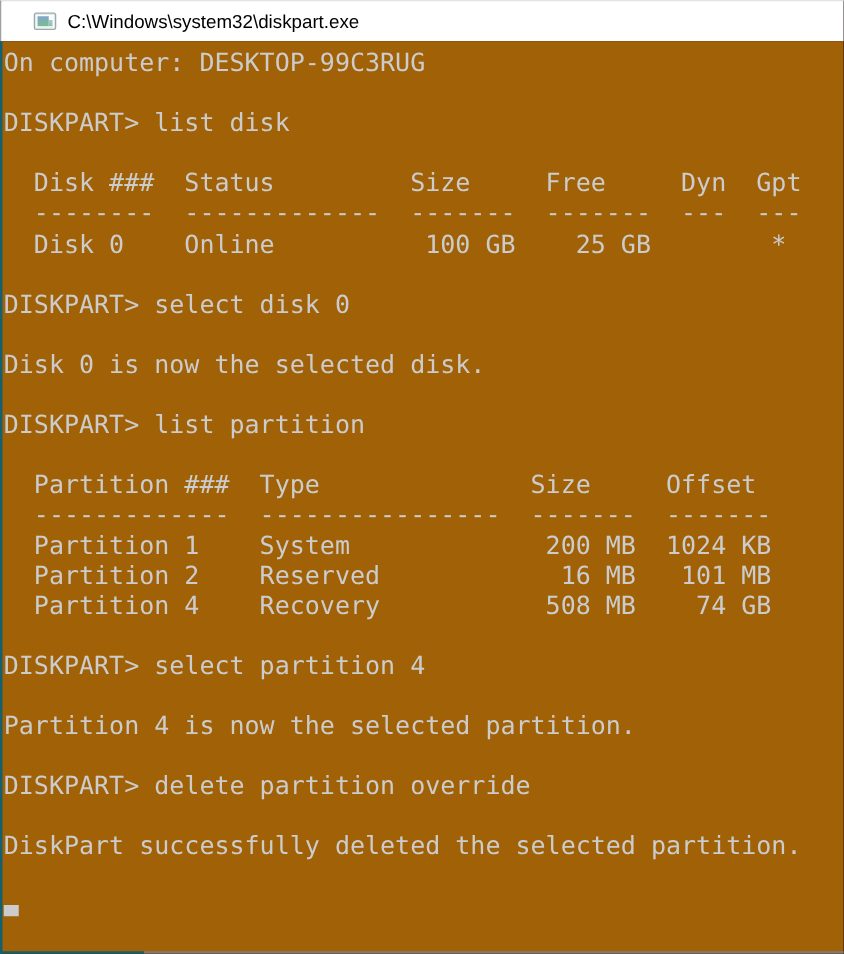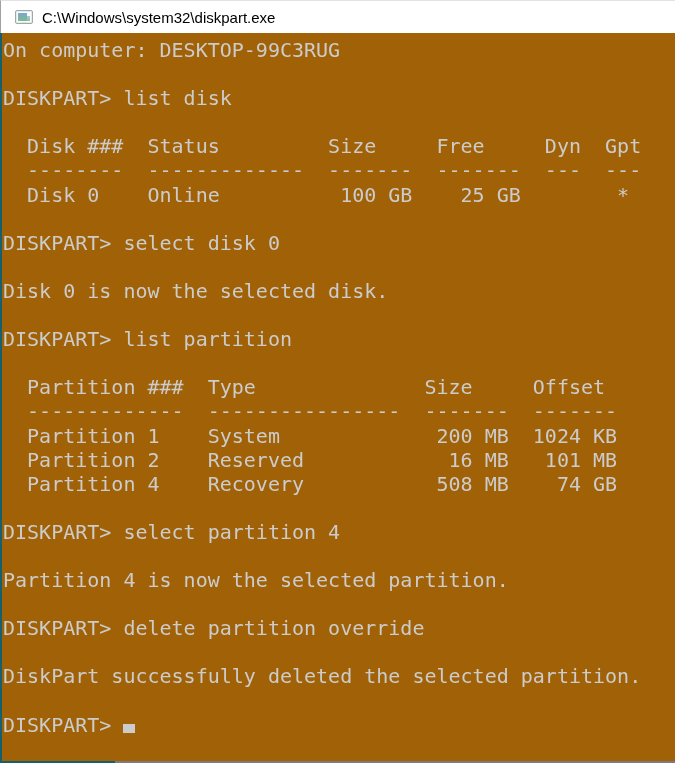--- a/index.html
+++ b/index.html
@@ -2,21 +2,21 @@
 <html><head>
 <meta charset="utf-8">
 <style>
   * { margin:0; padding:0; box-sizing:border-box; }
   html,body { width:675px; height:763px; overflow:hidden; background:#000; }
   .window { width:675px; height:763px; display:flex; flex-direction:column;
             font-family:"DejaVu Sans Mono", monospace; }
 
   
   .titlebar { height:33px; background:#FFFFFF; display:flex; align-items:center;
-              padding-left:14px; gap:9px; flex:0 0 auto;
+              padding-left:26px; gap:9px; flex:0 0 auto;
               border-left:1px solid #a0a0a0; border-top:1px solid #e3e3e3; }
   .titlebar .title { font-family:"Liberation Sans","DejaVu Sans",sans-serif;
                      font-size:15px; color:#000000; white-space:nowrap; }
   .win-icon { width:18px; height:14px; border:1px solid #9aa9ad; border-radius:2px;
               background:#fdfdfd; position:relative; flex:0 0 auto;
               box-shadow:inset 0 0 0 1px #e3eaec; }
   .win-icon::before { content:''; position:absolute; left:2px; top:2px; bottom:2px;
               width:9px; background:linear-gradient(180deg,#7fa6c9 0%,#79bd92 100%); }
   .win-icon::after { content:''; position:absolute; right:2px; bottom:2px; width:3px;
               height:5px; background:linear-gradient(180deg,#a9c8da 0%,#8cc49a 100%); }
@@ -69,19 +69,18 @@
         <div class="line">DISKPART&gt; select partition 4</div>
         <div class="line"></div>
         <div class="line">Partition 4 is now the selected partition.</div>
         <div class="line"></div>
         <div class="line">DISKPART&gt; delete partition override</div>
         <div class="line"></div>
         <div class="line">DiskPart successfully deleted the selected partition.</div>
         <div class="line"></div>
       </div>
     <div class="line prompt-line">
-      <span>DISKPART&gt; </span>
       <span class="cursor"></span>
     </div>
     <div class="bottom-edge"></div>
   </div>
 
 </div>
 
 </body></html>

